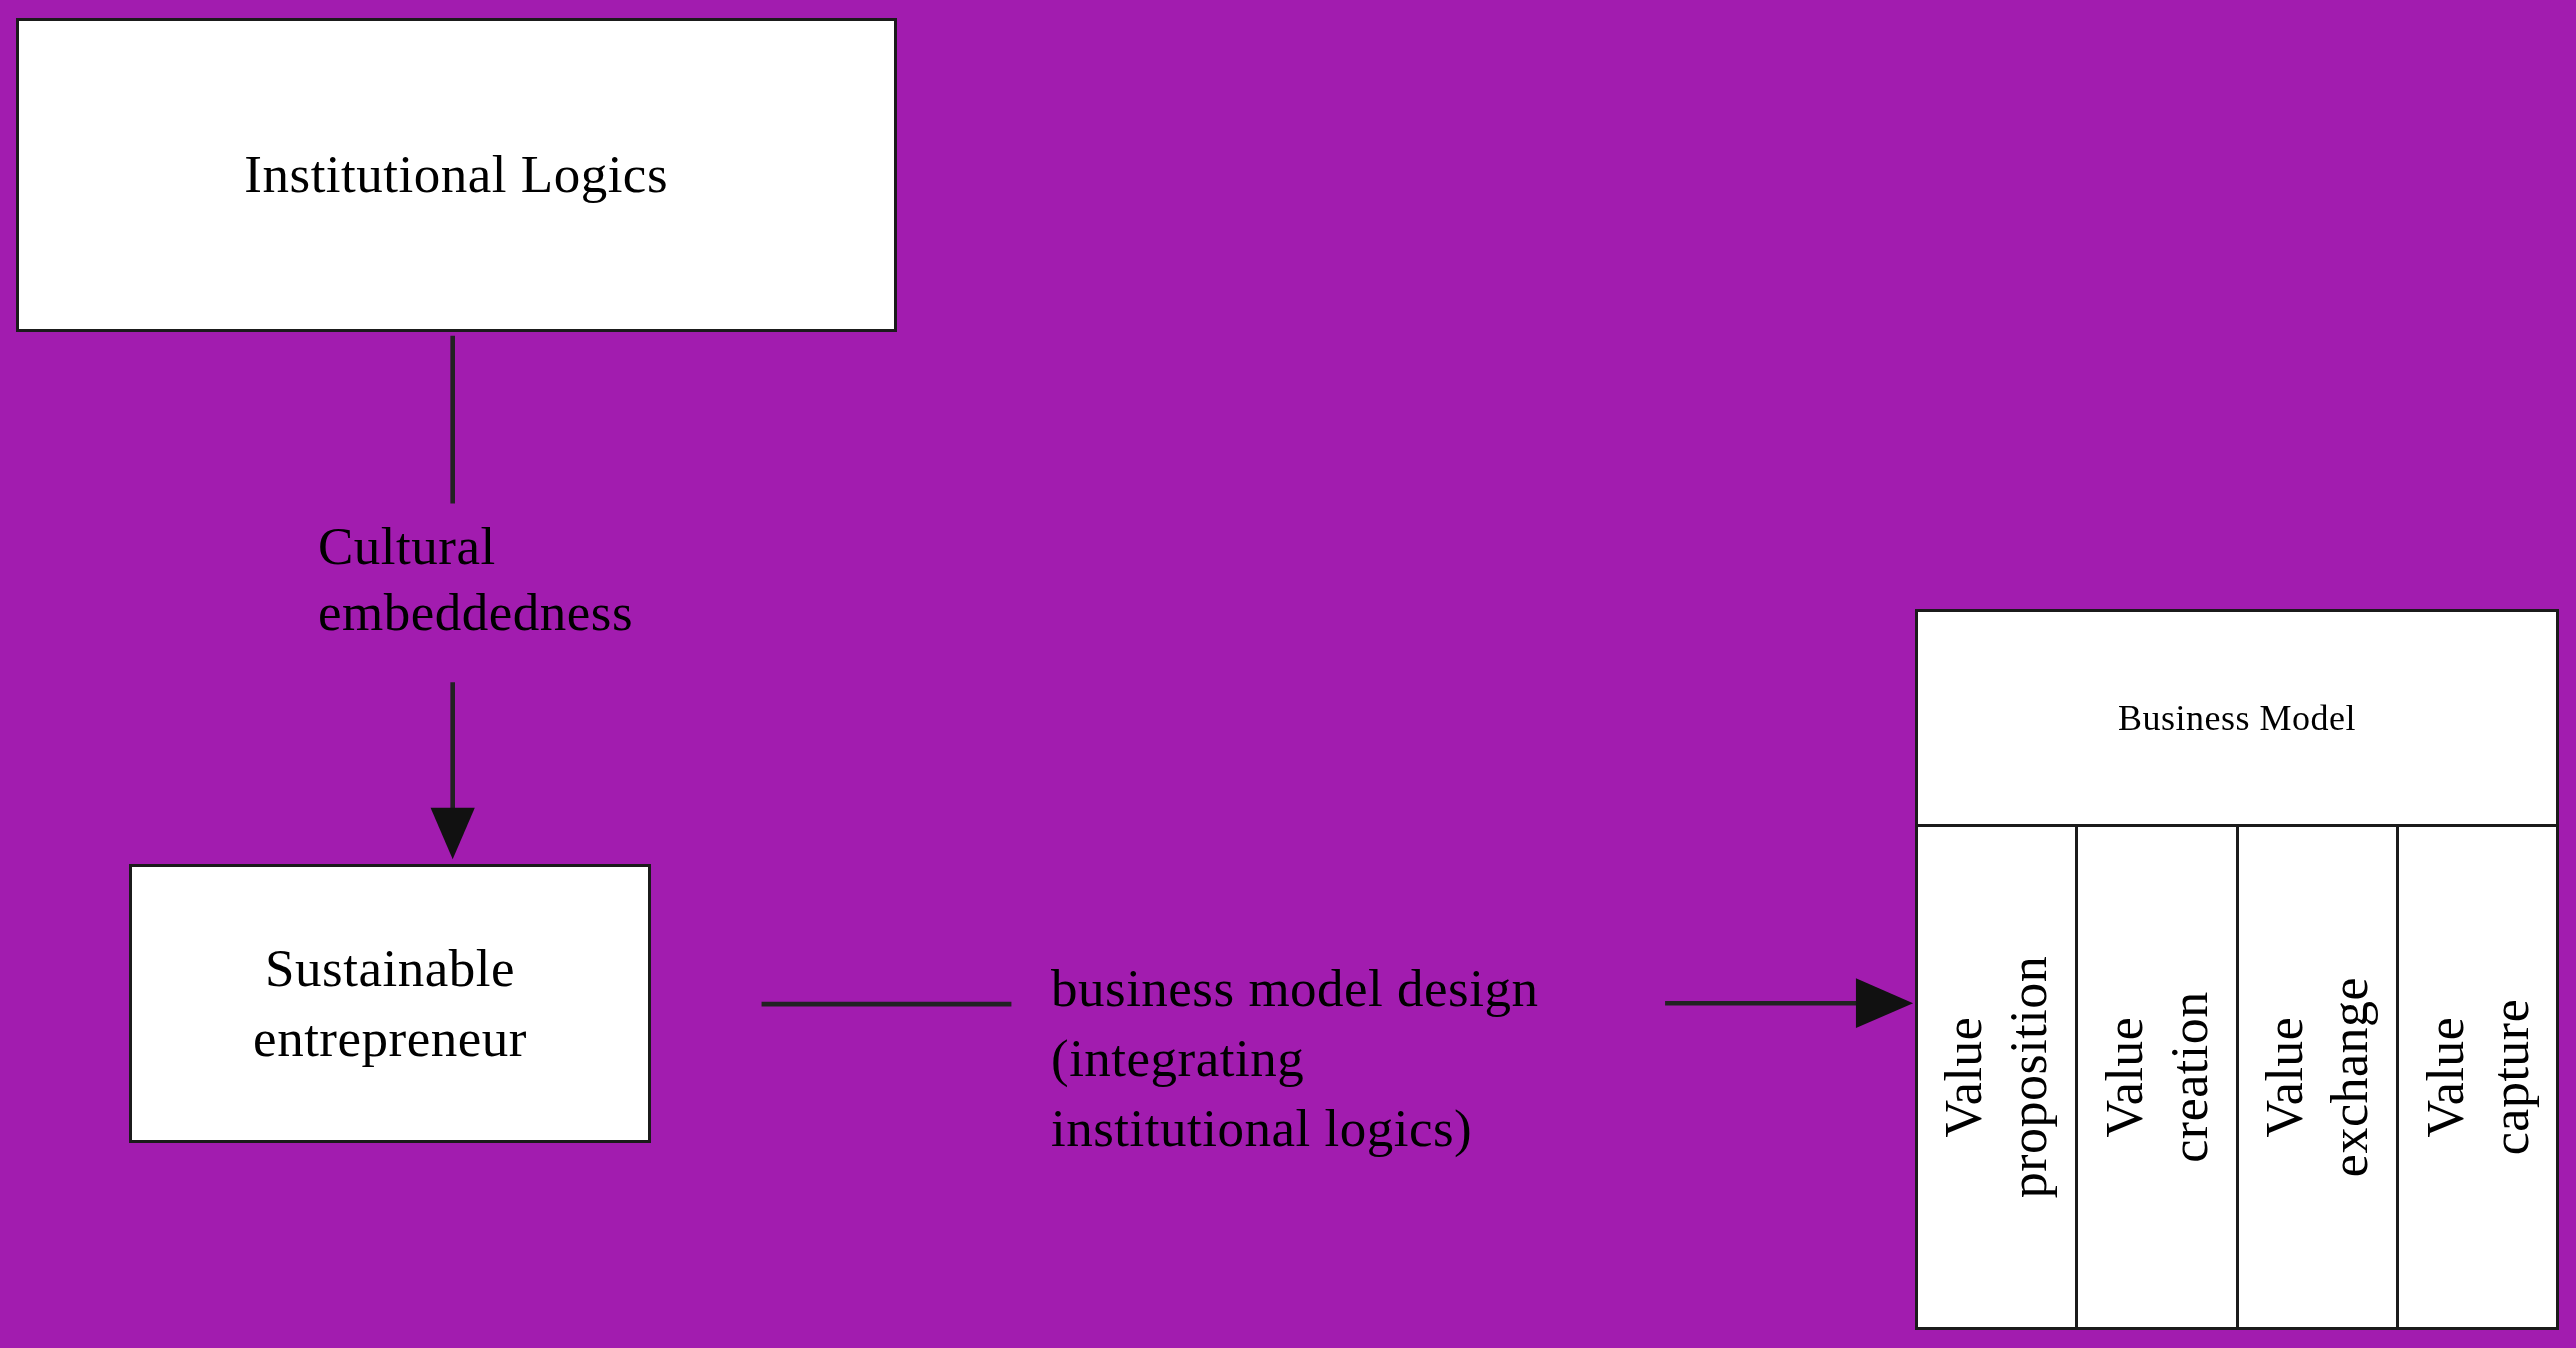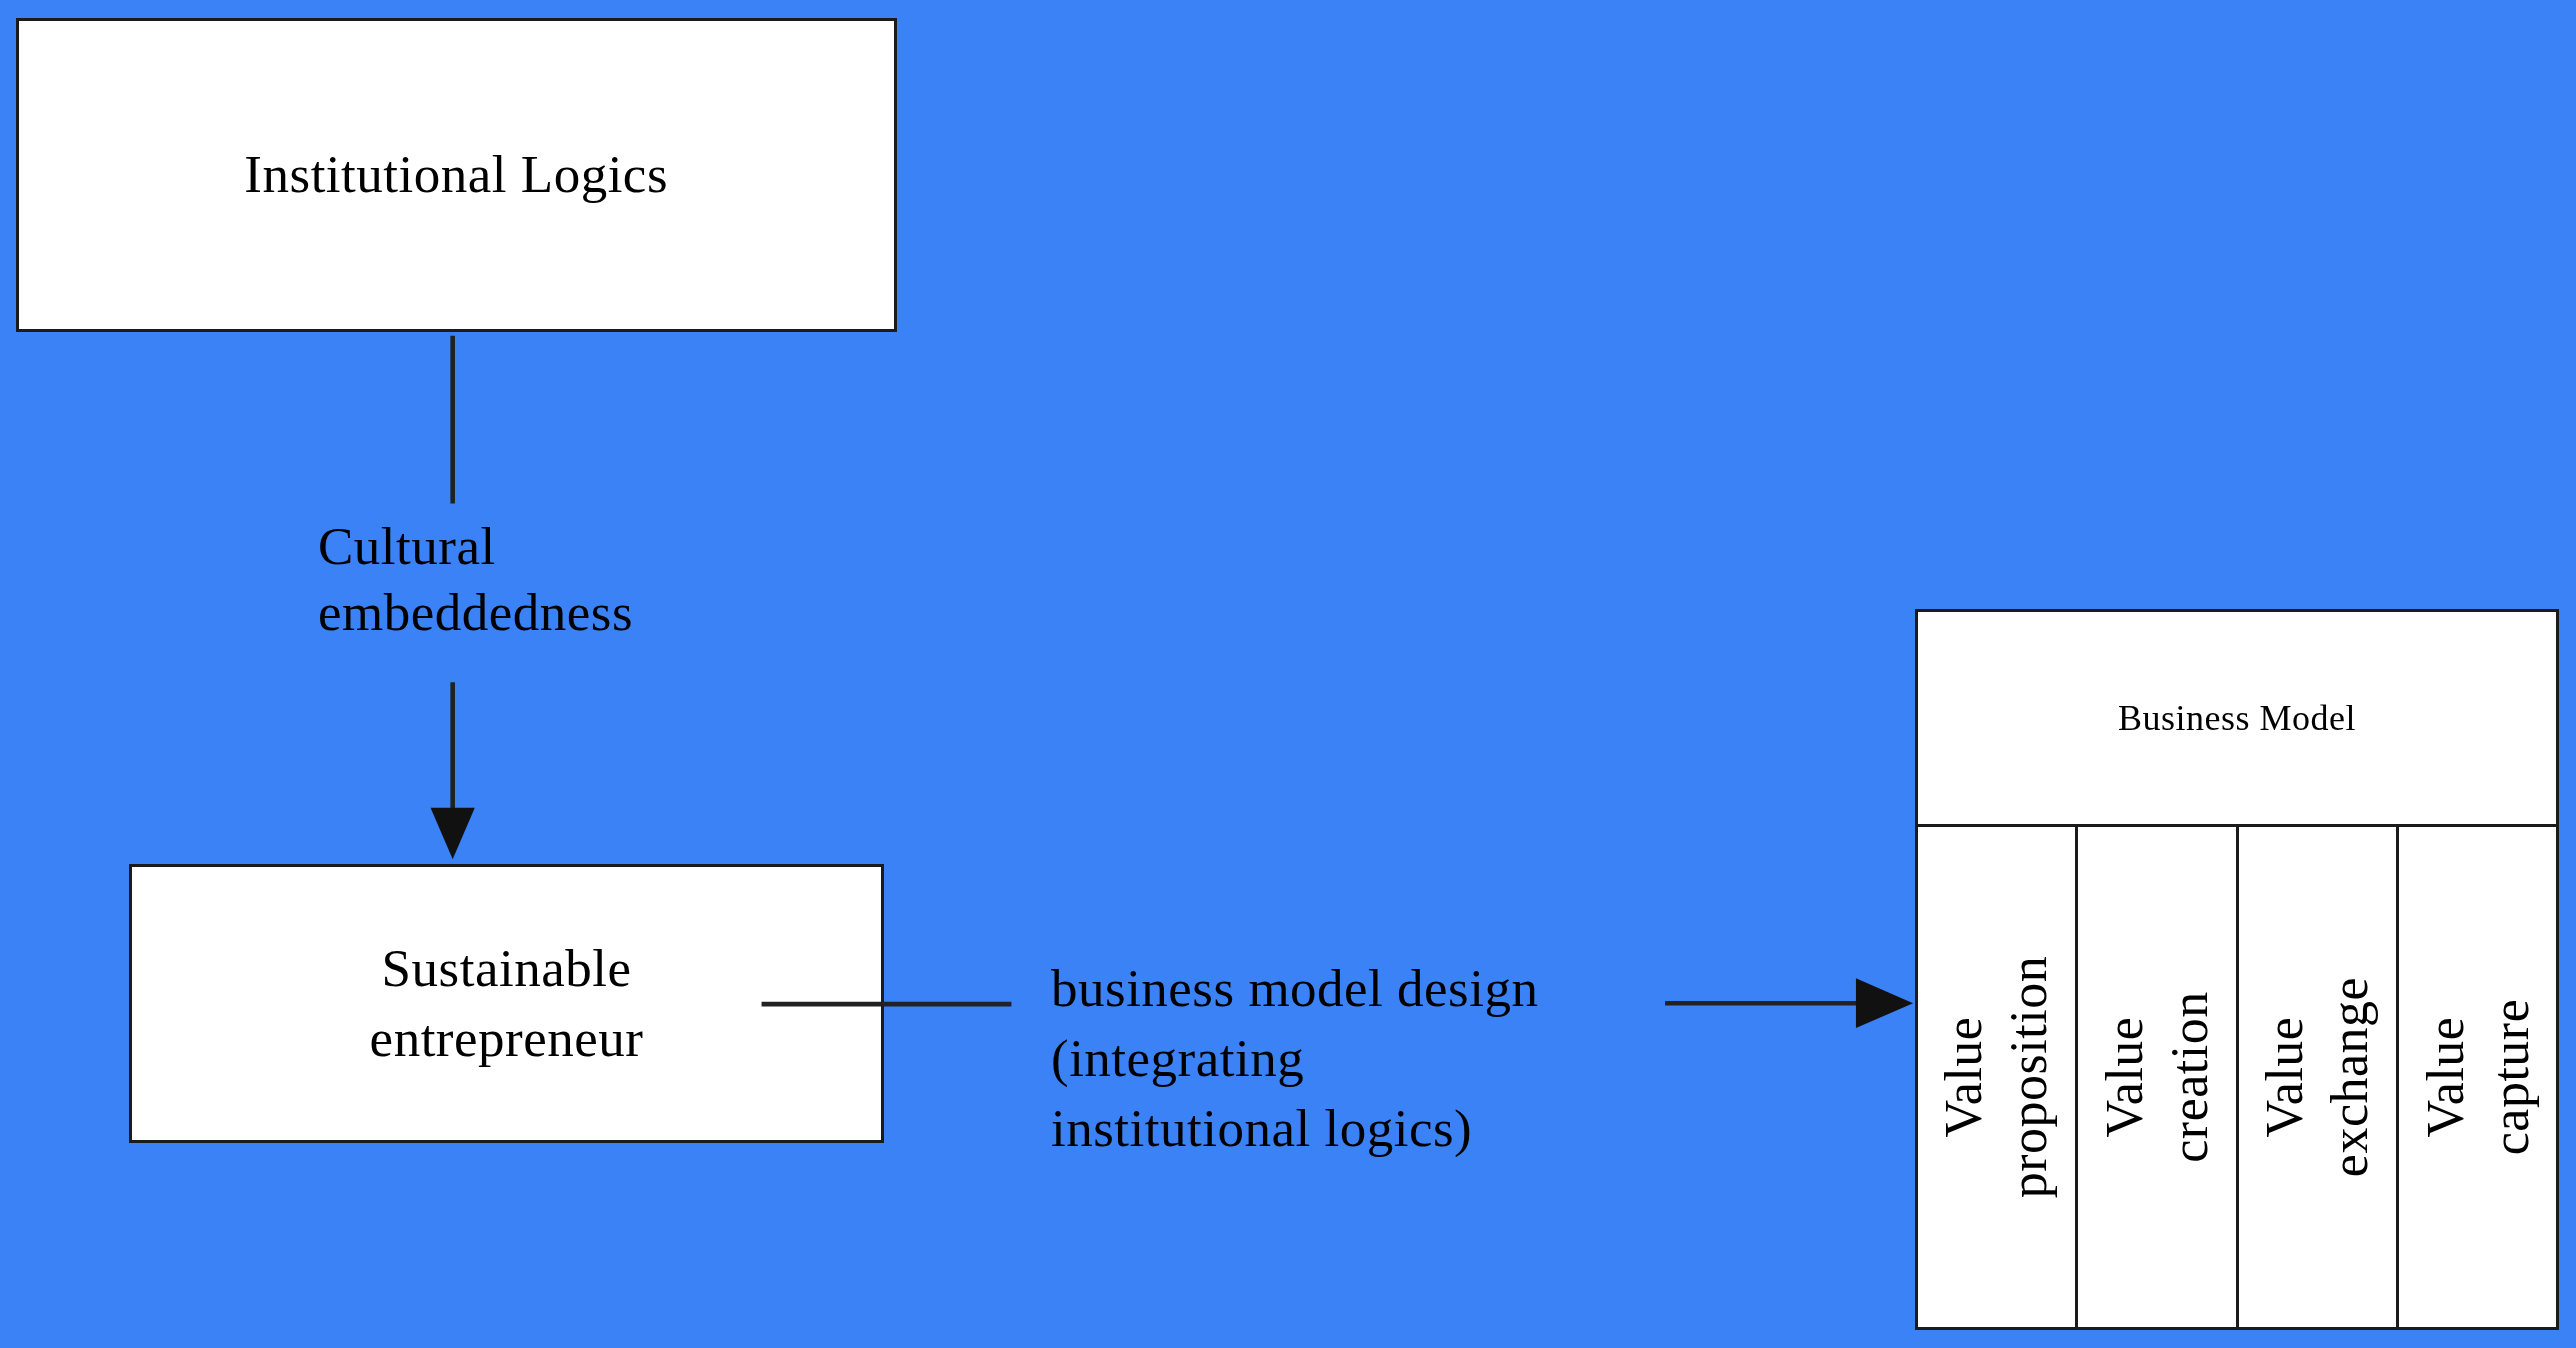--- a/index.html
+++ b/index.html
@@ -4,21 +4,21 @@
 <style>
   html, body {
     margin: 0;
     padding: 0;
     background: #ffffff;
   }
   .canvas {
     position: relative;
     width: 2576px;
     height: 1349px;
-    background: #3b82f6;
+    background: #a21caf;
     font-family: "Liberation Serif", "DejaVu Serif", serif;
     color: #000000;
     overflow: hidden;
   }
 
   
   .node-box {
     position: absolute;
     border: 3.7px solid #1b1b1b;
     background: #ffffff;
@@ -30,21 +30,21 @@
   }
 
   .box-label {
     font-size: 53px;
     line-height: 1.32;
     white-space: pre-line;
     letter-spacing: 0.5px;
   }
 
   #institutional-box { left: 15.7px;  top: 17.5px;  width: 881px; height: 314px; }
-  #entrepreneur-box  { left: 129px; top: 864px; width: 755px; height: 279px; }
+  #entrepreneur-box  { left: 129px; top: 864px; width: 522px; height: 279px; }
 
   
   #business-model-box {
     position: absolute;
     left: 1915px;
     top: 609px;
     width: 644px;
     height: 721px;
     border: 3.7px solid #1b1b1b;
     box-sizing: border-box;

